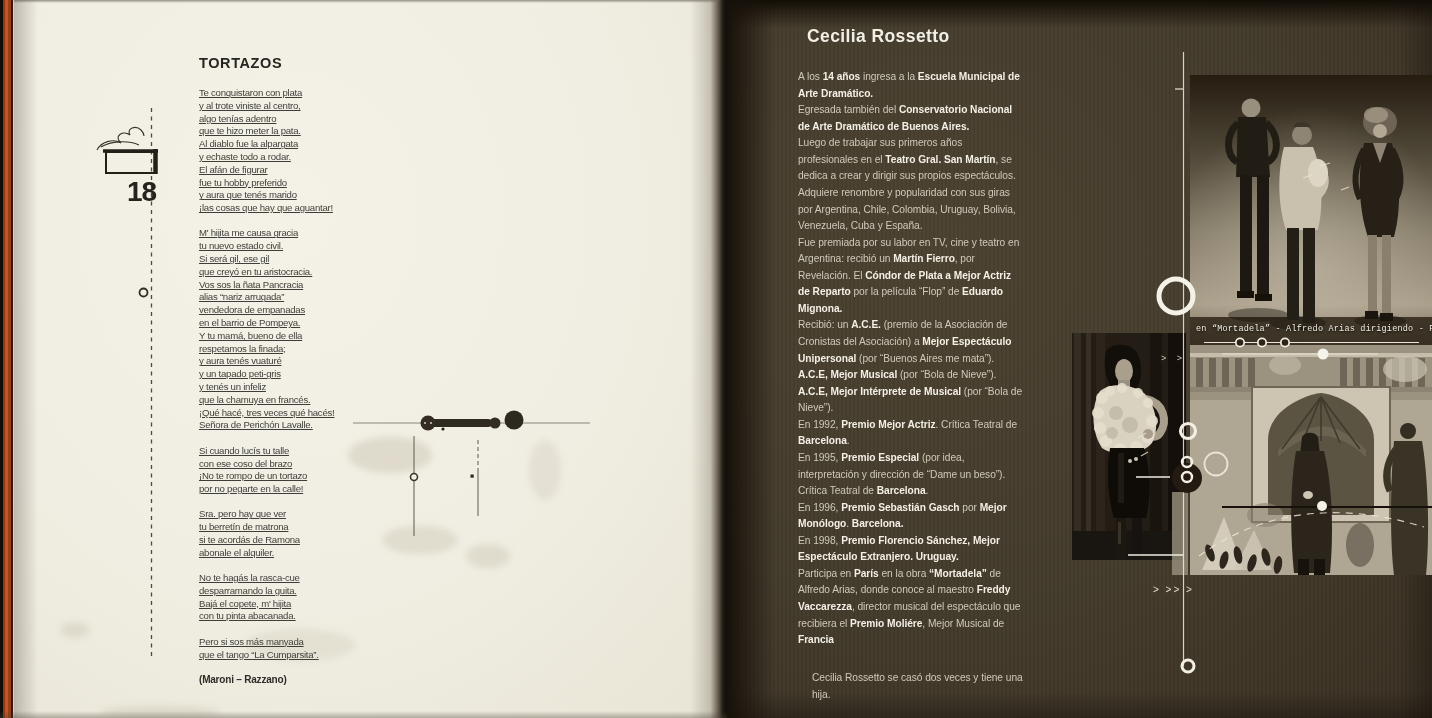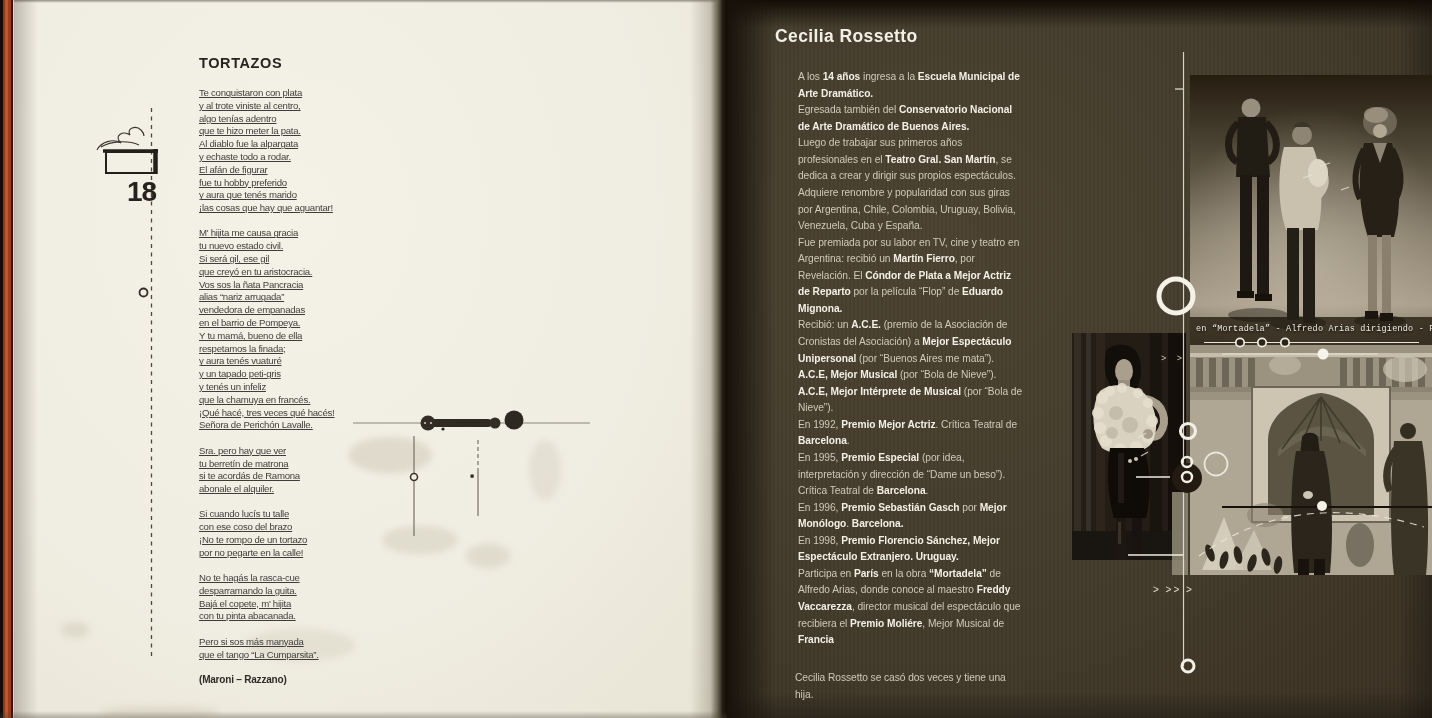--- a/index.html
+++ b/index.html
@@ -30,27 +30,27 @@
 
   
   .page-right{position:absolute;left:727px;top:0;width:705px;height:718px;overflow:hidden;
     background:
       linear-gradient(90deg,#17110a 0,rgba(23,17,10,0) 48px),
       linear-gradient(180deg,#120d06 0,rgba(18,13,6,0) 28px),
       linear-gradient(0deg,rgba(10,8,5,.35) 0,rgba(10,8,5,0) 26px),
       linear-gradient(270deg,rgba(8,6,4,.30) 0,rgba(8,6,4,0) 34px),
       repeating-linear-gradient(90deg,rgba(255,255,255,.018) 0 2px,rgba(0,0,0,.02) 2px 4px),
       radial-gradient(ellipse at 30% 35%,#4a4130 0%,#423a2b 55%,#392f22 100%);}
-  .rp-title{position:absolute;left:48px;top:26px;font-size:17.5px;font-weight:bold;
+  .rp-title{position:absolute;left:80px;top:26px;font-size:17.5px;font-weight:bold;
     color:#f2efe6;letter-spacing:.4px;white-space:nowrap;}
   .bio{position:absolute;left:63px;top:69px;}
   .bio-line{font-size:10.2px;line-height:16.57px;height:16.57px;letter-spacing:-.05px;
     white-space:nowrap;color:#d0cabb;margin-left:8px;}
   .bio-line b{color:#f4f0e6;font-weight:bold;}
-  .closing{position:absolute;left:60px;top:670px;}
+  .closing{position:absolute;left:77px;top:670px;}
   .photo{position:absolute;display:block;}
   .cap-top{position:absolute;left:469px;top:324px;font-family:Liberation Mono, monospace;
     font-size:8.5px;color:#f2eee4;letter-spacing:.2px;white-space:nowrap;
     text-shadow:0 1px 2px rgba(0,0,0,.85);}
   .cap-bottom{position:absolute;left:540px;top:583px;width:157px;text-align:right;
     font-family:"DejaVu Serif",serif;font-size:9.5px;line-height:14px;color:#ddd7c7;}
   .arrows-small{position:absolute;left:434px;top:353px;color:#cfc9ba;font-size:9px;letter-spacing:4px;white-space:nowrap;}
   .arrows-large{position:absolute;left:426px;top:584px;color:#e3ddcd;font-size:10px;letter-spacing:2px;white-space:nowrap;}
   .overlay{position:absolute;left:0;top:0;pointer-events:none;}
 </style>
@@ -139,30 +139,30 @@
             <div class="poem-line">Y tu mamá, bueno de ella</div>
             <div class="poem-line">respetamos la finada;</div>
             <div class="poem-line">y aura tenés vuaturé</div>
             <div class="poem-line">y un tapado peti-gris</div>
             <div class="poem-line">y tenés un infeliz</div>
             <div class="poem-line">que la chamuya en francés.</div>
             <div class="poem-line">¡Qué hacé, tres veces qué hacés!</div>
             <div class="poem-line">Señora de Perichón Lavalle.</div>
           </div>
           <div class="stanza">
+            <div class="poem-line">Si cuando lucís tu talle</div>
+            <div class="poem-line">con ese coso del brazo</div>
+            <div class="poem-line">¡No te rompo de un tortazo</div>
+            <div class="poem-line">por no pegarte en la calle!</div>
+          </div>
+          <div class="stanza">
             <div class="poem-line">Sra. pero hay que ver</div>
             <div class="poem-line">tu berretín de matrona</div>
             <div class="poem-line">si te acordás de Ramona</div>
             <div class="poem-line">abonale el alquiler.</div>
-          </div>
-          <div class="stanza">
-            <div class="poem-line">Si cuando lucís tu talle</div>
-            <div class="poem-line">con ese coso del brazo</div>
-            <div class="poem-line">¡No te rompo de un tortazo</div>
-            <div class="poem-line">por no pegarte en la calle!</div>
           </div>
           <div class="stanza">
             <div class="poem-line">No te hagás la rasca-cue</div>
             <div class="poem-line">desparramando la guita.</div>
             <div class="poem-line">Bajá el copete, m' hijita</div>
             <div class="poem-line">con tu pinta abacanada.</div>
           </div>
           <div class="stanza">
             <div class="poem-line">Pero si sos más manyada</div>
             <div class="poem-line">que el tango “La Cumparsita”.</div>

